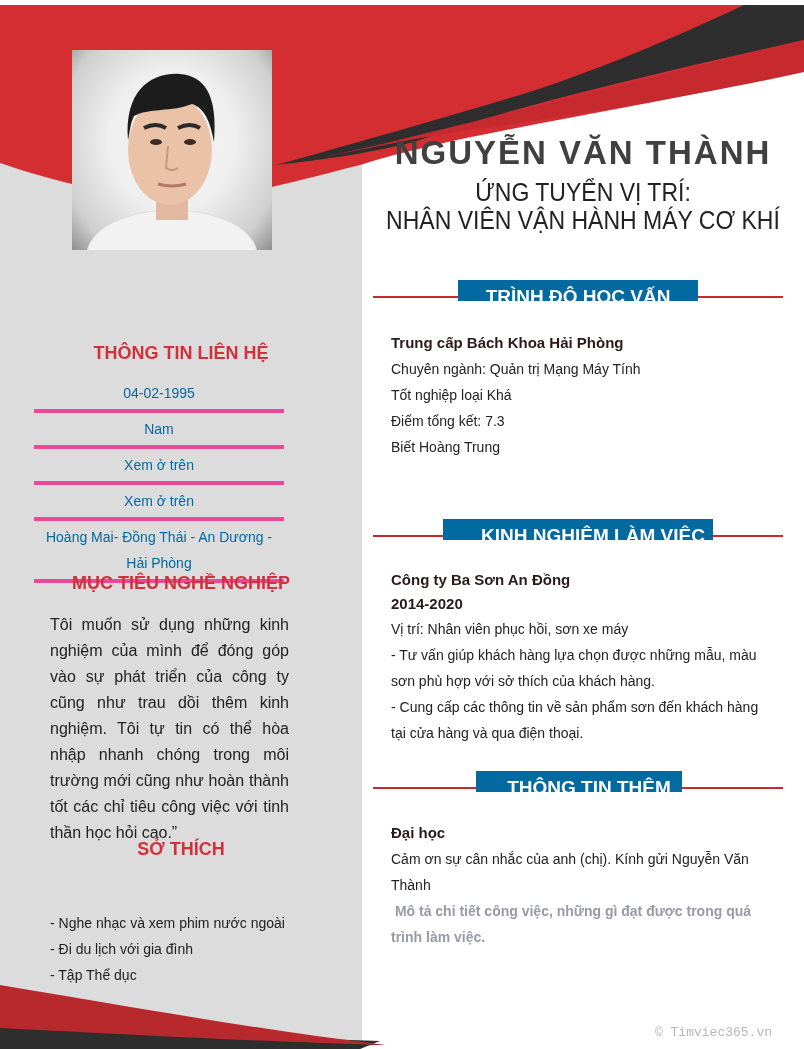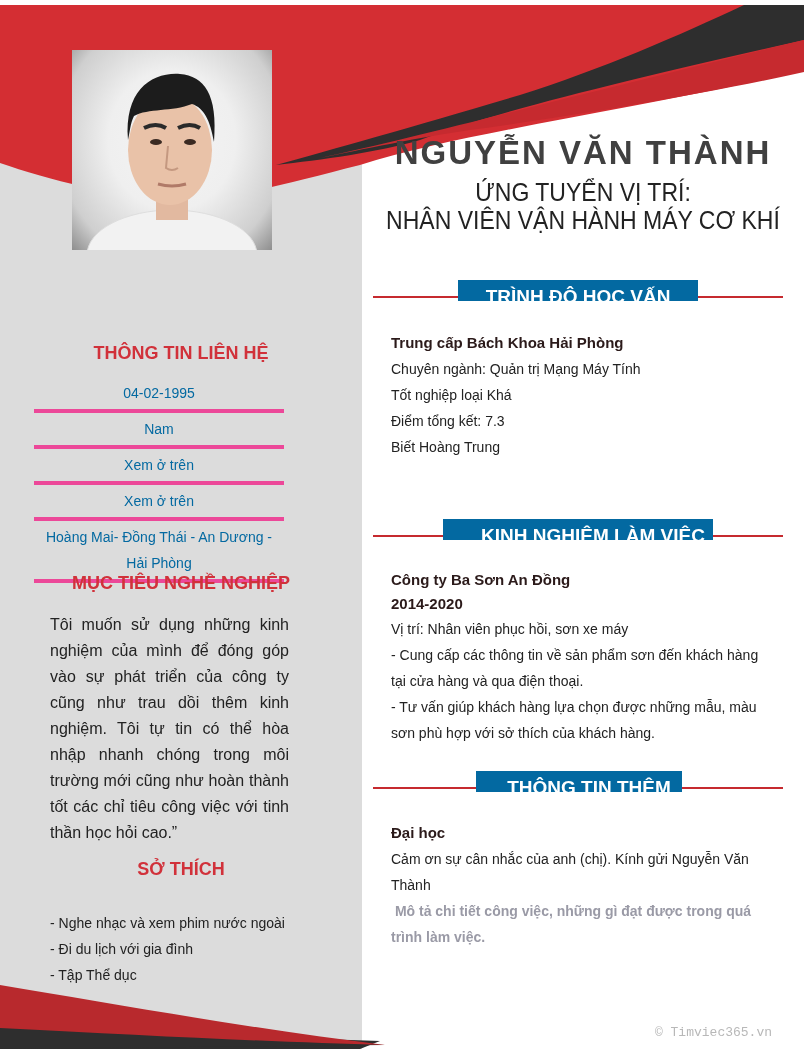--- a/index.html
+++ b/index.html
@@ -103,21 +103,21 @@
   <div class="contact-item">04-02-1995</div>
   <div class="contact-item">Nam</div>
   <div class="contact-item">Xem ở trên</div>
   <div class="contact-item">Xem ở trên</div>
   <div class="contact-item">Hoàng Mai- Đồng Thái - An Dương - Hải Phòng</div>
 </div>
 
 <div class="side-title" style="top:573px;">MỤC TIÊU NGHỀ NGHIỆP</div>
 <div class="objective">Tôi muốn sử dụng những kinh nghiệm của mình để đóng góp vào sự phát triển của công ty cũng như trau dồi thêm kinh nghiệm. Tôi tự tin có thể hòa nhập nhanh chóng trong môi trường mới cũng như hoàn thành tốt các chỉ tiêu công việc với tinh thần học hỏi cao.”</div>
 
-<div class="side-title" style="top:839px;margin-top:20px;">SỞ THÍCH</div>
+<div class="side-title" style="top:839px;">SỞ THÍCH</div>
 <div class="hobbies">
   <div>- Nghe nhạc và xem phim nước ngoài</div>
   <div>- Đi du lịch với gia đình</div>
   <div>- Tập Thể dục</div>
 </div>
 
 <div class="sec-head" style="top:280px;">
   <div class="line"></div>
   <div class="label" style="left:85px; width:240px;">TRÌNH ĐỘ HỌC VẤN</div>
 </div>
@@ -130,22 +130,22 @@
 </div>
 
 <div class="sec-head" style="top:519px;">
   <div class="line"></div>
   <div class="label" style="left:70px; width:270px; padding-left:30px;">KINH NGHIỆM LÀM VIỆC</div>
 </div>
 <div class="sec-body" style="top:568px;">
   <div class="strong" style="line-height:24px;">Công ty Ba Sơn An Đồng</div>
   <div class="strong" style="line-height:24px;">2014-2020</div>
   <div>Vị trí: Nhân viên phục hồi, sơn xe máy</div>
+  <div>- Tư vấn giúp khách hàng lựa chọn được những mẫu, màu sơn phù hợp với sở thích của khách hàng.</div>
   <div>- Cung cấp các thông tin về sản phẩm sơn đến khách hàng tại cửa hàng và qua điện thoại.</div>
-  <div>- Tư vấn giúp khách hàng lựa chọn được những mẫu, màu sơn phù hợp với sở thích của khách hàng.</div>
 </div>
 
 <div class="sec-head" style="top:771px;">
   <div class="line"></div>
   <div class="label" style="left:103px; width:206px; padding-left:20px;">THÔNG TIN THÊM</div>
 </div>
 <div class="sec-body" style="top:820px;">
   <div class="strong">Đại học</div>
   <div>Cảm ơn sự cân nhắc của anh (chị). Kính gửi Nguyễn Văn Thành</div>
   <div class="muted" style="white-space:pre-wrap;font-weight:bold;"> Mô tả chi tiết công việc, những gì đạt được trong quá trình làm việc.</div>

